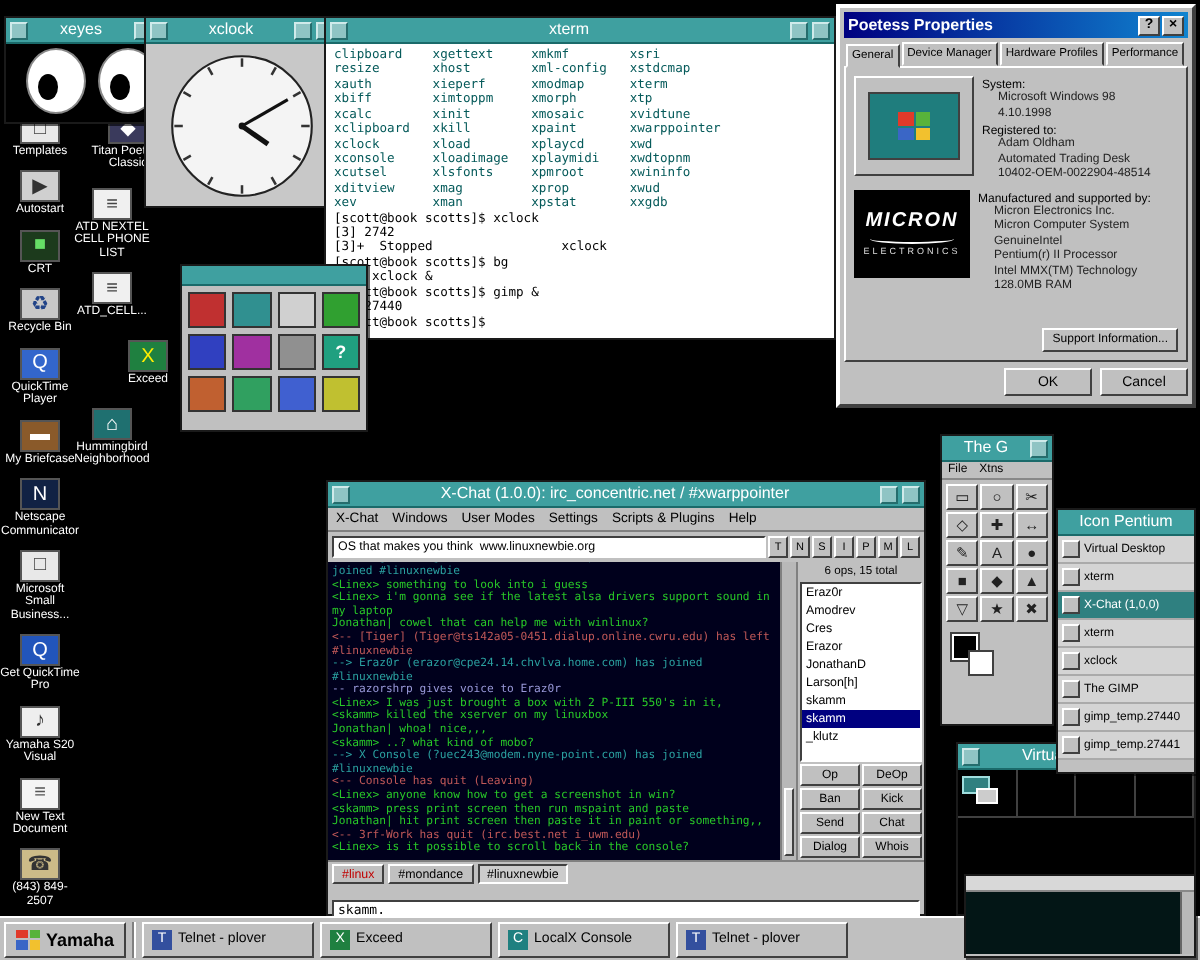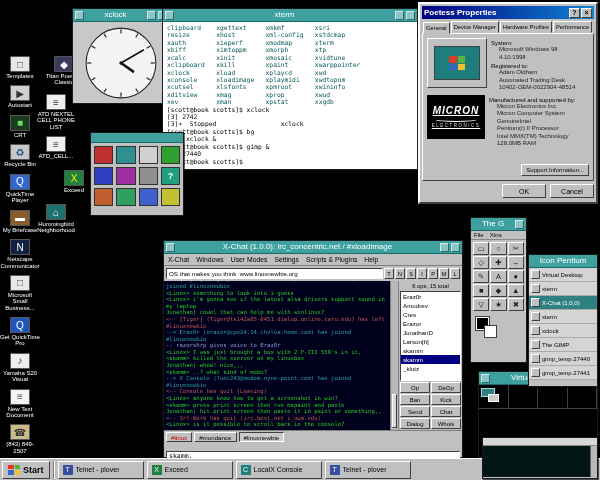--- a/index.html
+++ b/index.html
@@ -54,21 +54,21 @@
   .tab98.active { background:#c0c0c0; position:relative; top:1px; }
   .page { border:1px solid; border-color:#fff #404040 #404040 #fff; padding:4px; height:148px; display:flex; flex-direction:column; gap:3px; font-size:6px; background:#c0c0c0; }
   .r1,.r2 { display:flex; gap:4px; align-items:flex-start; }
   .monitor { width:60px; height:50px; flex:none; background:#c0c0c0; border:1px solid; border-color:#fff #404040 #404040 #fff; display:flex; align-items:center; justify-content:center; }
   .scr { width:46px; height:34px; background:#1f7d7d; border:1px solid #404040; display:flex; align-items:center; justify-content:center; }
   .flag2 { width:16px; height:14px; display:grid; grid-template:1fr 1fr / 1fr 1fr; gap:1px; }
   .flag2 i:nth-child(1){background:#e03a2a}.flag2 i:nth-child(2){background:#58b33b}
   .flag2 i:nth-child(3){background:#3a66c6}.flag2 i:nth-child(4){background:#f2c12e}
   .hd { color:#000; margin-top:2px; }
   .indent div { padding-left:8px; color:#222; line-height:1.25; }
-  .micron { width:58px; height:44px; flex:none; background:#000; color:#fff; display:flex; flex-direction:column; align-items:center; justify-content:center; gap:1px;text-decoration:underline; }
+  .micron { width:58px; height:44px; flex:none; background:#000; color:#fff; display:flex; flex-direction:column; align-items:center; justify-content:center; gap:1px; }
   .micron .m1 { font-style:italic; font-weight:bold; font-size:10px; letter-spacing:1px; }
   .micron .swoosh { width:42px; height:5px; border-bottom:1px solid #fff; border-radius:50%; }
   .micron .m2 { font-size:4.5px; letter-spacing:1.5px; color:#ddd; }
   .r3 { display:flex; justify-content:flex-end; margin-top:auto; }
   .btn-sm { font-size:6px; padding:2px 4px; background:#c0c0c0; border:1px solid; border-color:#fff #404040 #404040 #fff; }
   .dlgrow { display:flex; justify-content:flex-end; gap:4px; margin-top:3px; }
   .btn-dlg { width:44px; height:14px; font-size:7px; background:#c0c0c0; border:1px solid; border-color:#fff #404040 #404040 #fff; }
 
   
   #xchat { left:163px; top:240px; width:300px; height:218px; z-index:20; display:flex; flex-direction:column; }
@@ -226,20 +226,36 @@
         <div class="ig" style="background: rgb(31, 128, 64); color: rgb(255, 238, 0);">X</div>
         <div class="lbl">Exceed</div>
       </div>
 
       <div class="dicon abs" style="left: 36px; top: 204px;">
         <div class="ig" style="background: rgb(31, 112, 112); color: rgb(255, 255, 255);">⌂</div>
         <div class="lbl">Hummingbird Neighborhood</div>
       </div>
     </div>
 
+  <div class="xwin" id="xeyes">
+    <div class="xtitle">
+      <span class="xbtn"></span>
+      <span class="cap">xeyes</span>
+      <span class="xbtn"></span>
+      <span class="xbtn"></span>
+    </div>
+    <div class="body">
+      <div class="eye">
+          <div class="pupil"></div>
+        </div>
+      <div class="eye">
+          <div class="pupil"></div>
+        </div>
+    </div>
+  </div>
 
   <div class="xwin" id="xclock">
     <div class="xtitle">
       <span class="xbtn"></span>
       <span class="cap">xclock</span>
       <span class="xbtn"></span>
       <span class="xbtn"></span>
     </div>
     <div class="body">
       <svg width="74" height="74" viewBox="0 0 70 70">
@@ -402,21 +418,21 @@
     </div>
     <div class="dlgrow">
       <button class="btn-dlg">OK</button>
       <button class="btn-dlg">Cancel</button>
     </div>
   </div>
 
   <div class="xwin" id="xchat">
     <div class="xtitle">
       <span class="xbtn"></span>
-      <span class="cap">X-Chat (1.0.0): irc_concentric.net / #xloadimage</span>
+      <span class="cap">X-Chat (1.0.0): irc_concentric.net / #xwarppointer</span>
       <span class="xbtn"></span>
       <span class="xbtn"></span>
     </div>
     <div class="menubar">
 
     <span class="mi">X-Chat</span>
         <span class="mi">Windows</span>
         <span class="mi">User Modes</span>
         <span class="mi">Settings</span>
         <span class="mi">Scripts &amp; Plugins</span>
@@ -609,21 +625,21 @@
   </div>
 
   <div class="taskbar">
     <button class="start bevel-out">
       <span class="flag">
           <i></i>
           <i></i>
           <i></i>
           <i></i>
         </span>
-      <span>Start</span>
+      <span>Yamaha</span>
     </button>
     <span class="tb-divider"></span>
     <div class="tasks">
 
         <button class="task bevel-out">
           <span class="ticon" style="background: rgb(51, 79, 158);">T</span>
           <span class="tlabel">Telnet - plover</span>
         </button>
 
         <button class="task bevel-out">

